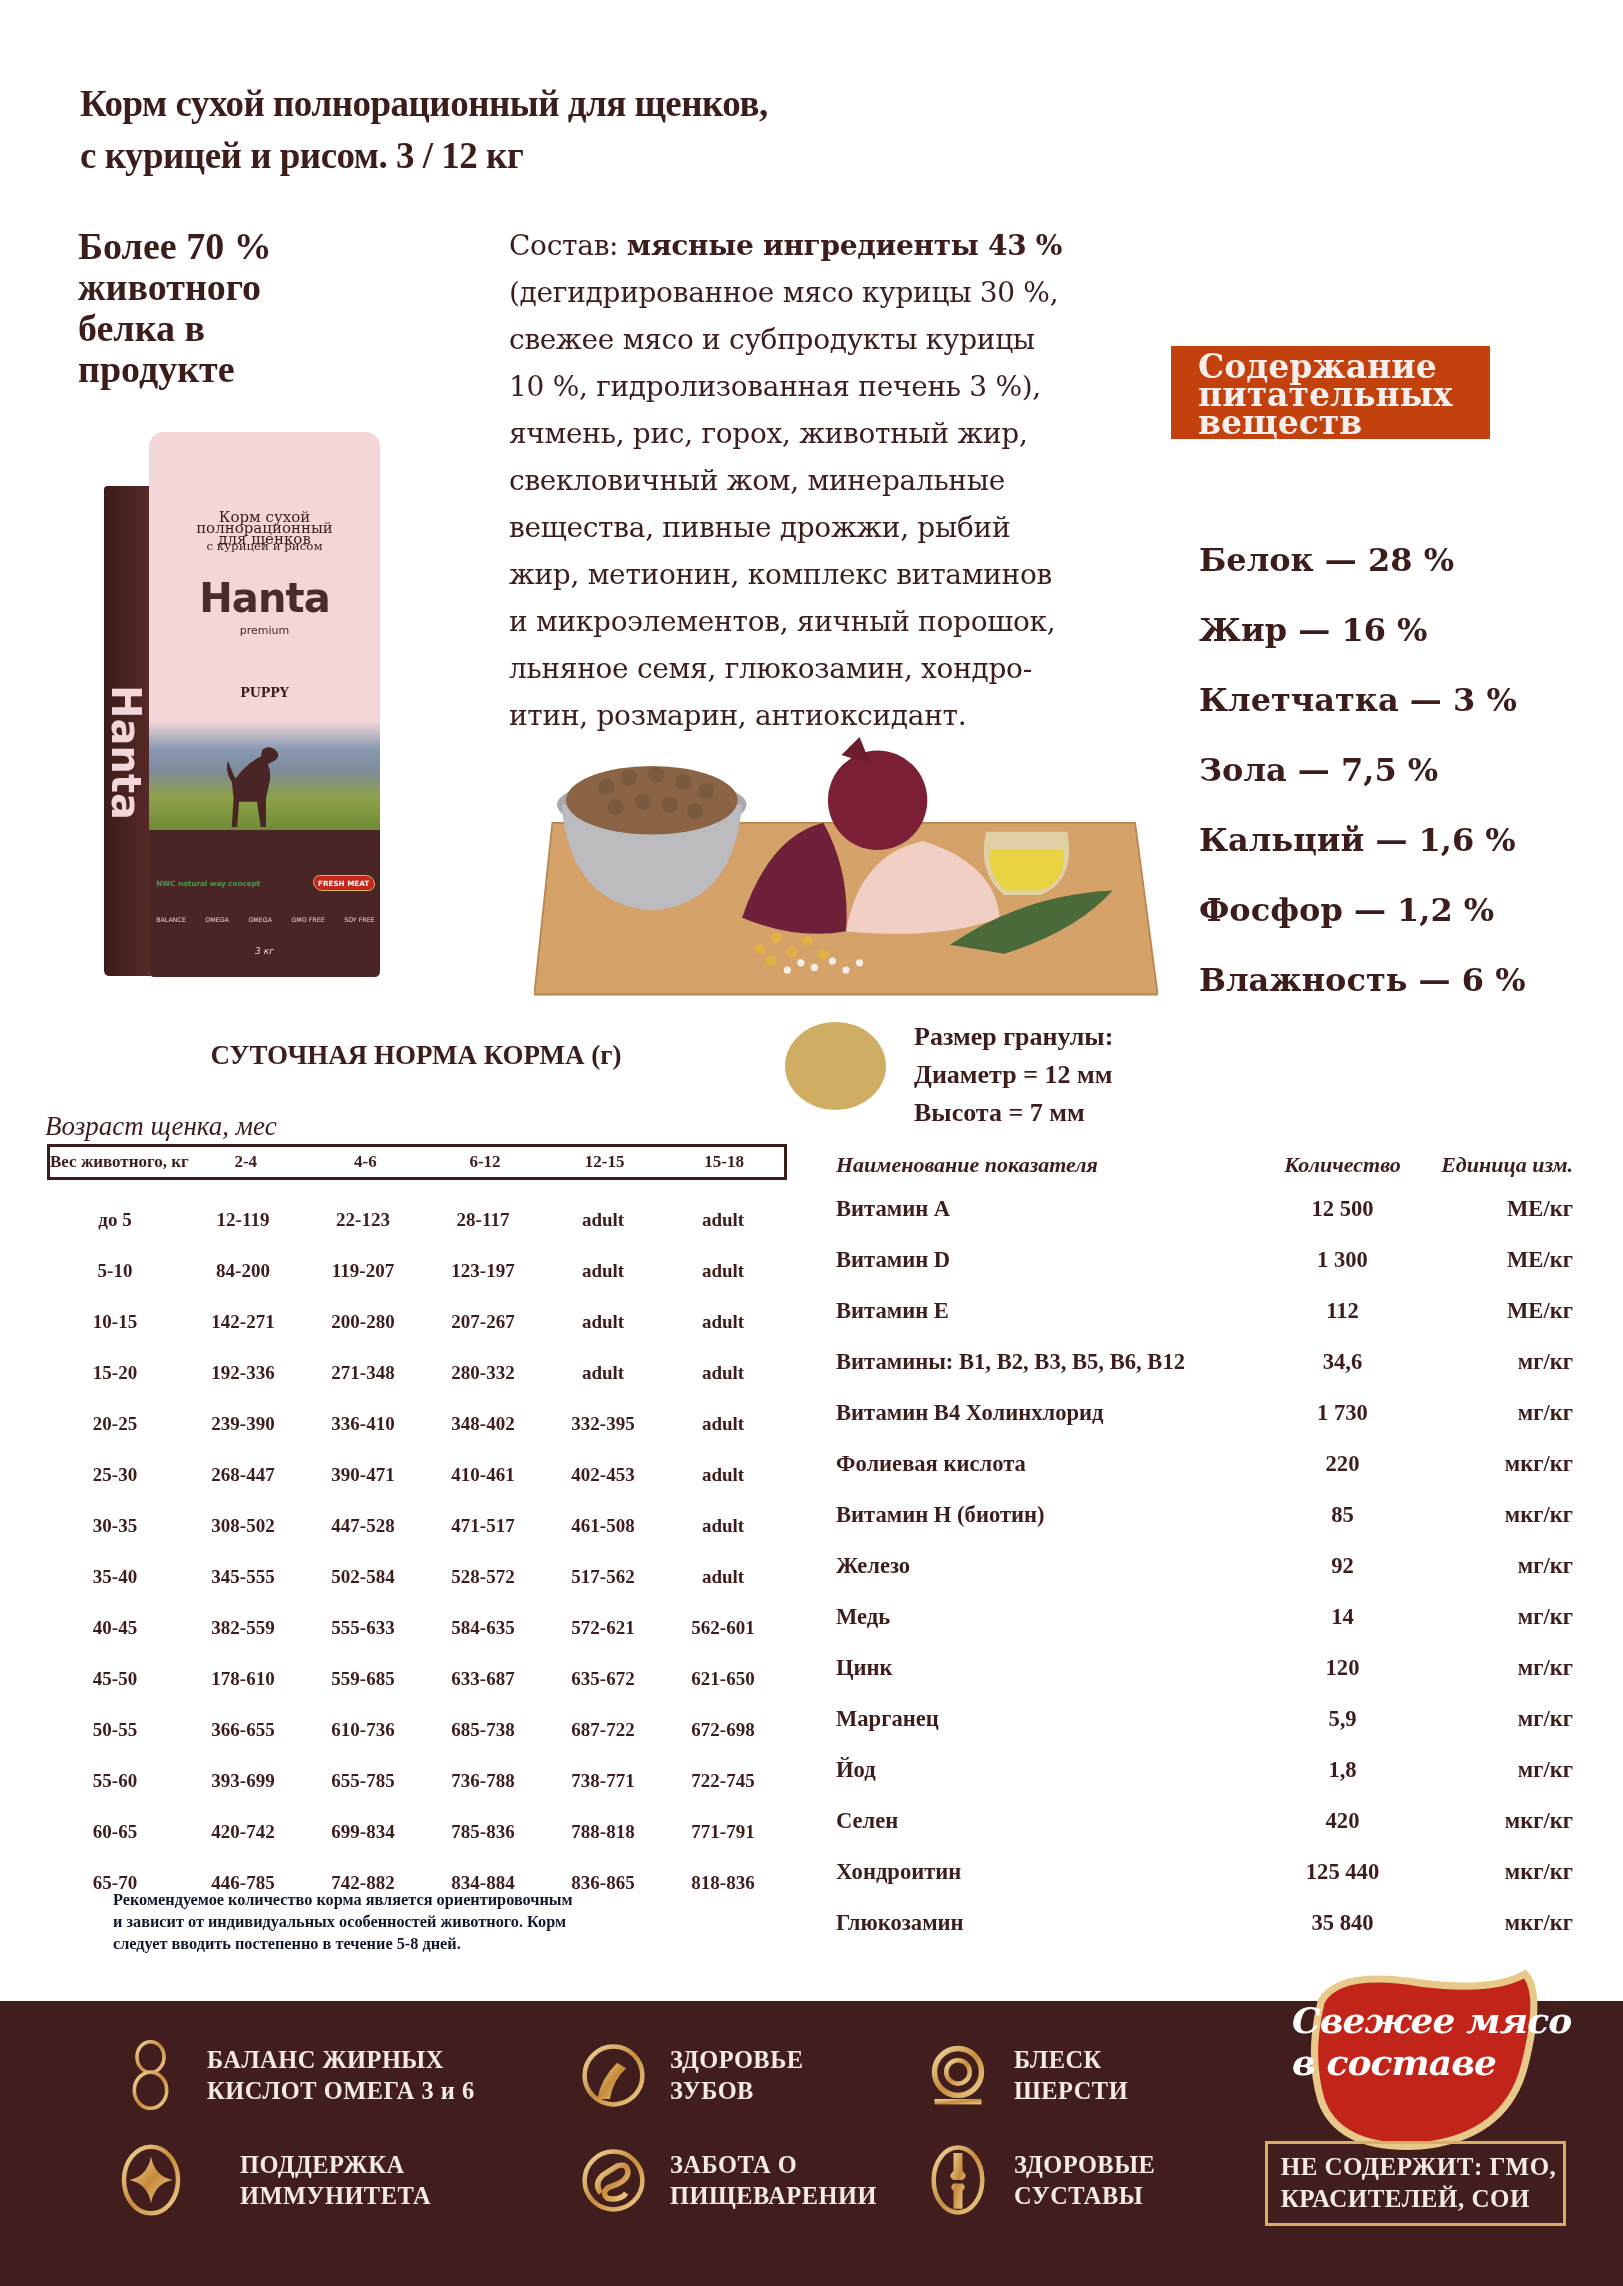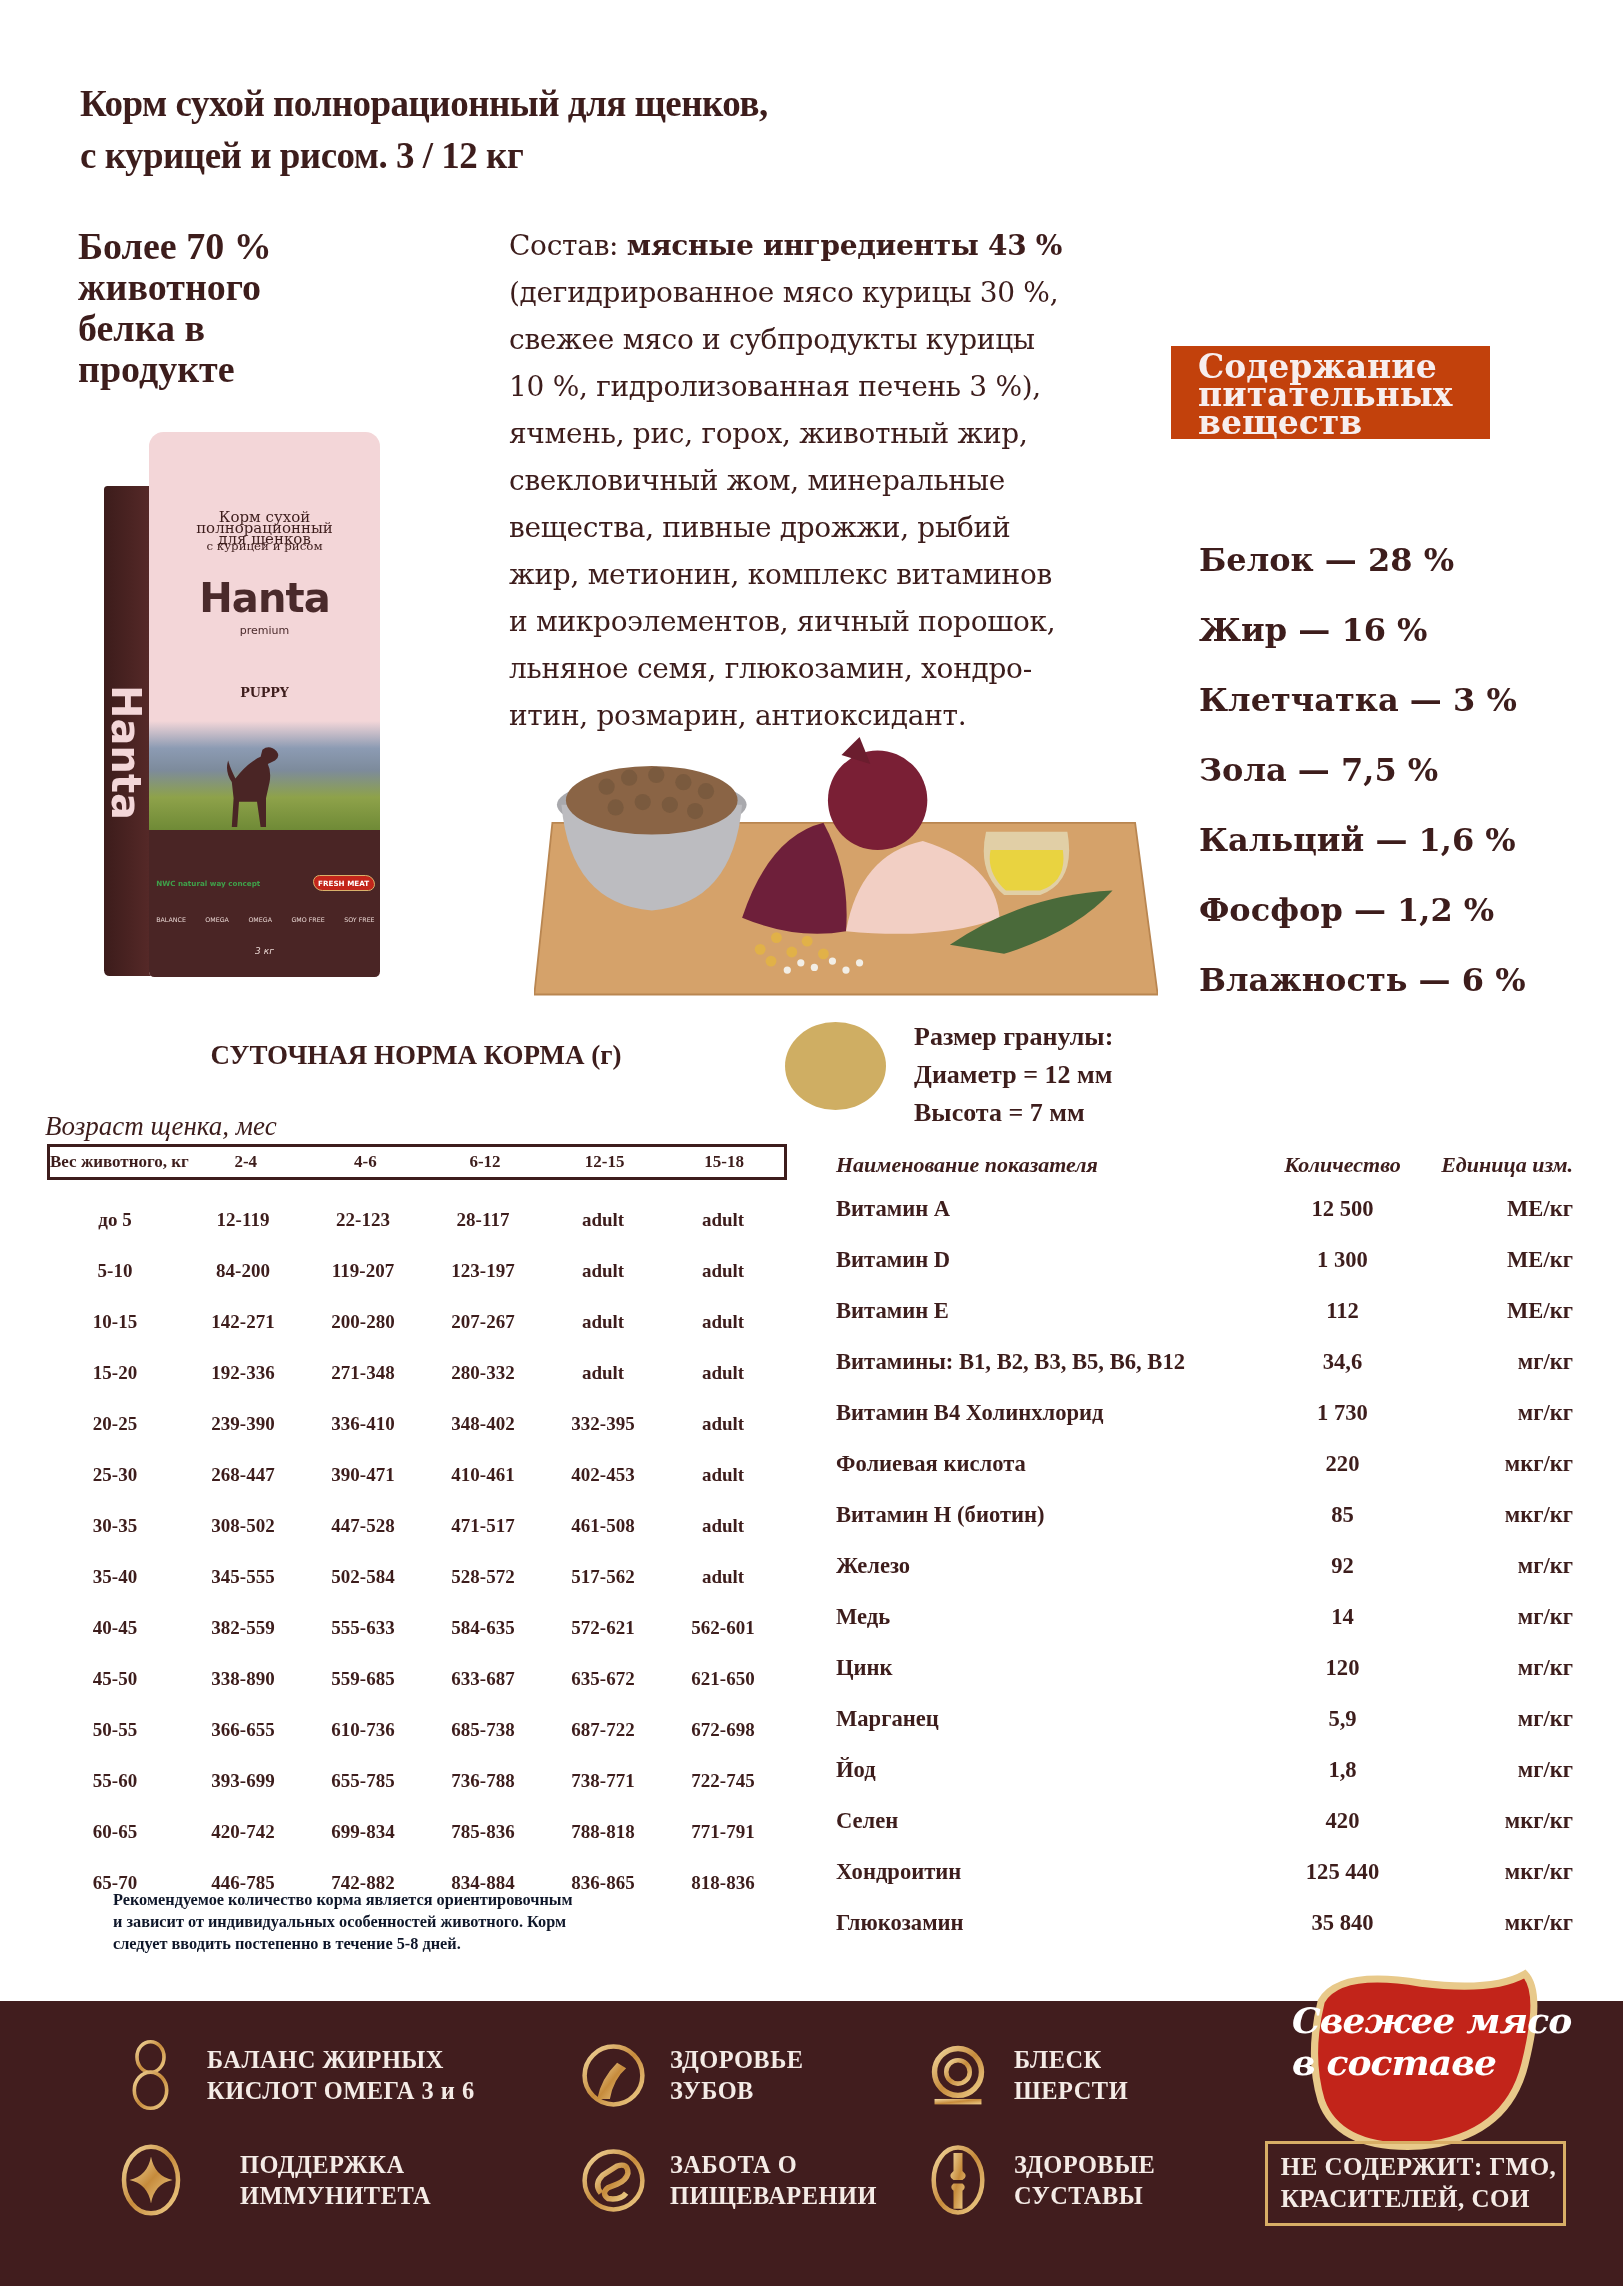--- a/index.html
+++ b/index.html
@@ -271,21 +271,21 @@
     <div class="feed-row">
       <span class="feed-grid-col0">40-45</span>
       <span class="feed-col">382-559</span>
       <span class="feed-col">555-633</span>
       <span class="feed-col">584-635</span>
       <span class="feed-col">572-621</span>
       <span class="feed-col">562-601</span>
     </div>
     <div class="feed-row">
       <span class="feed-grid-col0">45-50</span>
-      <span class="feed-col">338-890</span>
+      <span class="feed-col">178-610</span>
       <span class="feed-col">559-685</span>
       <span class="feed-col">633-687</span>
       <span class="feed-col">635-672</span>
       <span class="feed-col">621-650</span>
     </div>
     <div class="feed-row">
       <span class="feed-grid-col0">50-55</span>
       <span class="feed-col">366-655</span>
       <span class="feed-col">610-736</span>
       <span class="feed-col">685-738</span>

